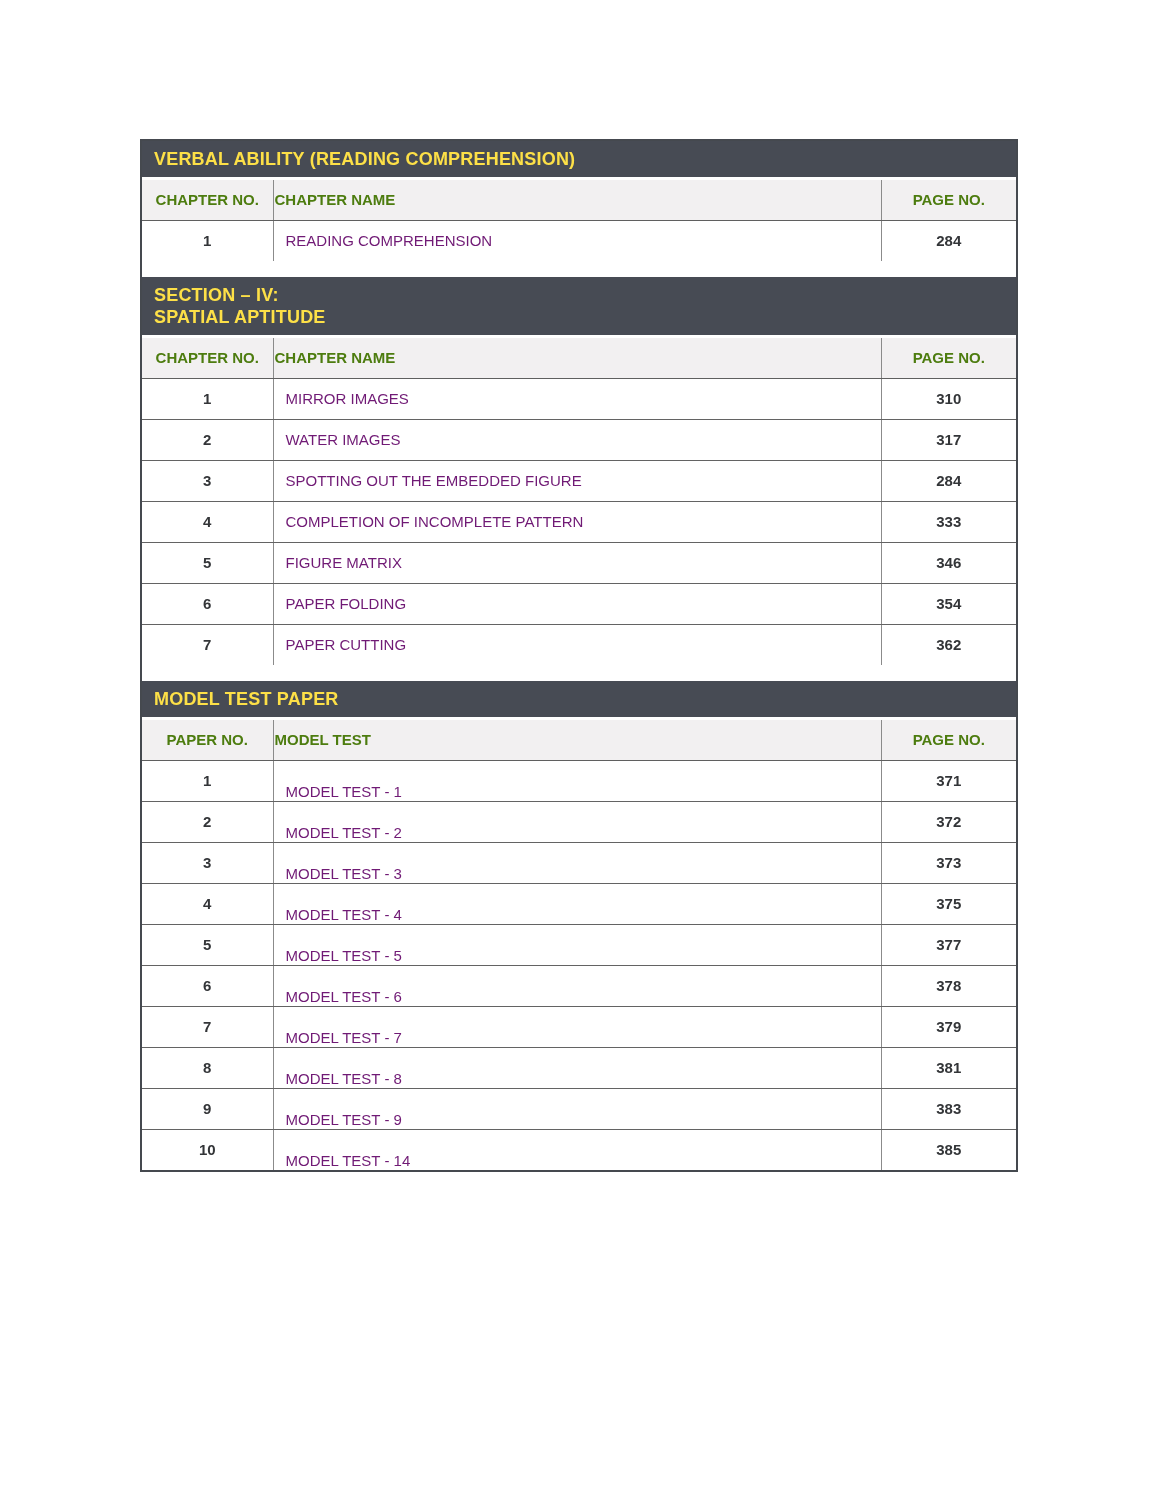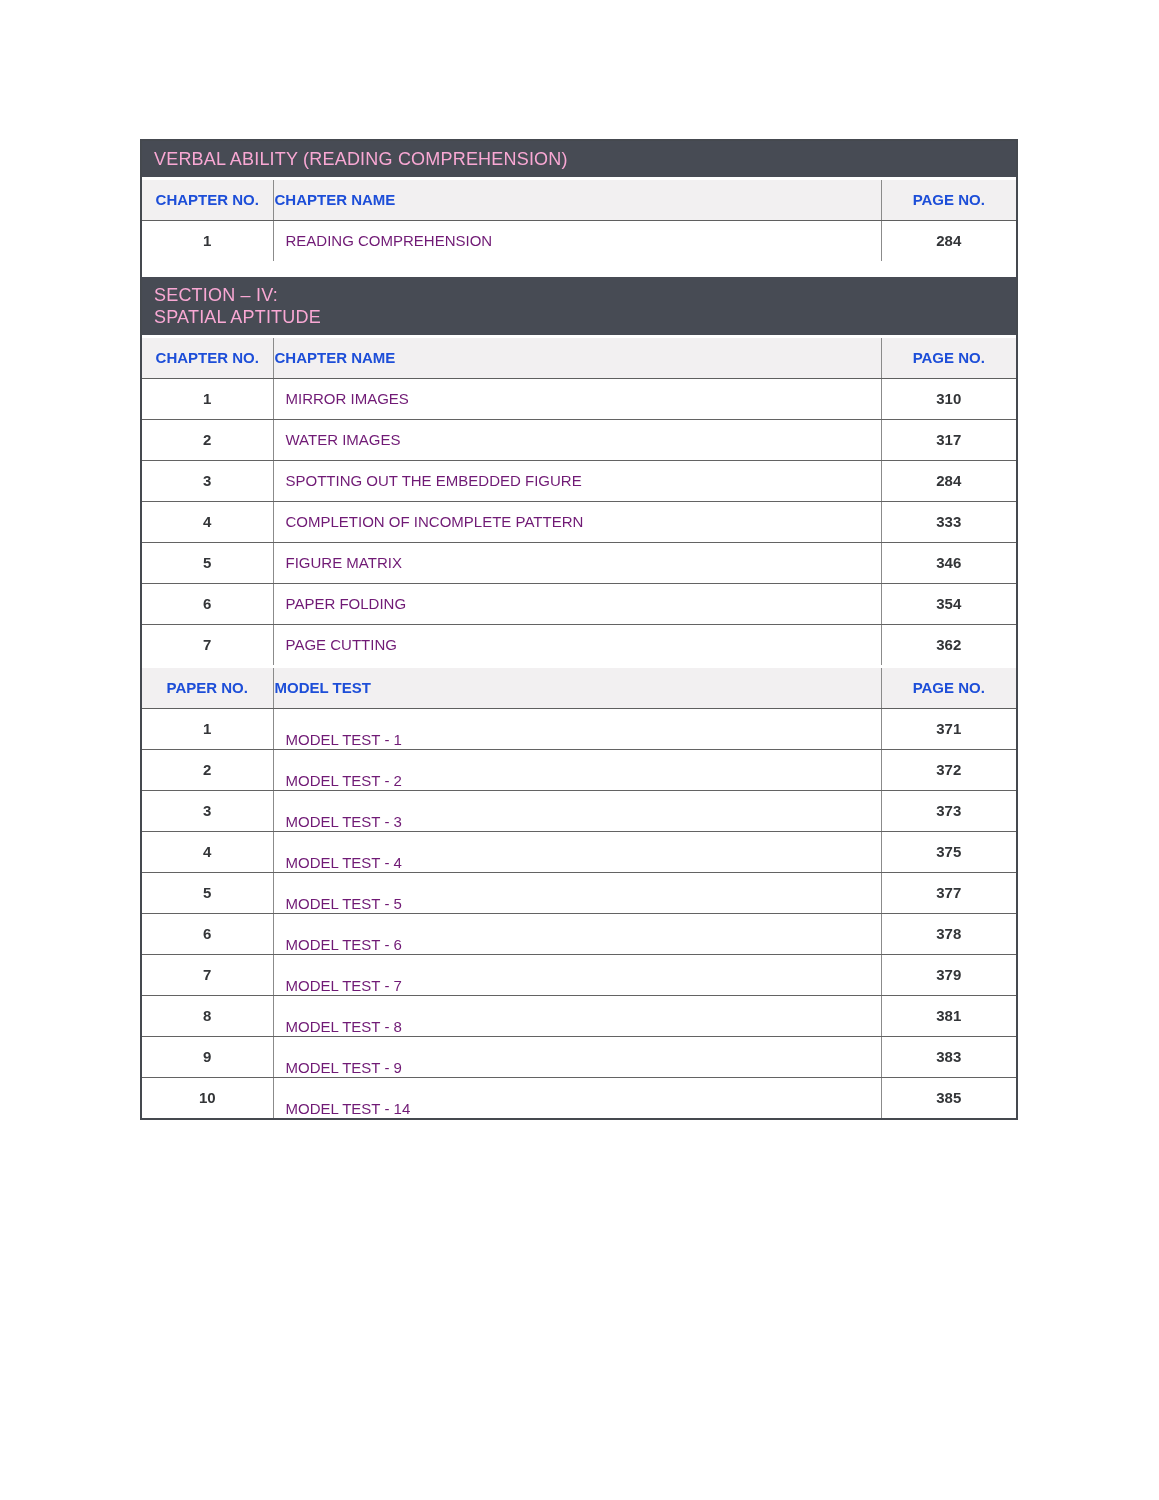--- a/index.html
+++ b/index.html
@@ -17,22 +17,22 @@
     position: absolute;
     left: 140px;
     top: 139px;
     width: 878px;
     border: 2px solid #45494f;
     box-sizing: border-box;
     background: #ffffff;
   }
   .band {
     background: #474b54;
-    color: #f9a8d4;
-    font-weight: normal;
+    color: #fde047;
+    font-weight: bold;
     font-size: 18px;
     line-height: 22px;
     padding: 7px 12px;
   }
   .section + .section .band {
     margin-top: 16px;
   }
   .band .band-line {
     display: block;
     letter-spacing: 0.2px;
@@ -49,21 +49,21 @@
     border-left: 1px solid #8b8b8b;
     border-right: 1px solid #8b8b8b;
     box-sizing: border-box;
     overflow: hidden;
     white-space: nowrap;
   }
   th:first-child, td:first-child { border-left: none; }
   th:last-child,  td:last-child  { border-right: none; }
   thead th {
     background: #f2f0f1;
-    color: #1d4ed8;
+    color: #4d7c0f;
     font-size: 15px;
     font-weight: bold;
     height: 40px;
     text-align: center;
     border-bottom: 1px solid #5f5f5f;
   }
   thead th.h-name {
     text-align: left;
   }
   tbody td {
@@ -164,28 +164,31 @@
             <td class="cell-name">FIGURE MATRIX</td>
             <td class="cell-page">346</td>
           </tr>
           <tr>
             <td class="cell-no">6</td>
             <td class="cell-name">PAPER FOLDING</td>
             <td class="cell-page">354</td>
           </tr>
           <tr>
             <td class="cell-no">7</td>
-            <td class="cell-name">PAGE CUTTING</td>
+            <td class="cell-name">PAPER CUTTING</td>
             <td class="cell-page">362</td>
           </tr>
         </tbody>
     </table>
   </div>
 
   <div class="section">
+    <div class="band">
+        <span class="band-line">MODEL TEST PAPER</span>
+      </div>
     <table class="top-names">
       <colgroup>
         <col class="c-no">
         <col class="c-name">
         <col class="c-page">
       </colgroup>
       <thead>
         <tr>
           <th class="h-no">PAPER NO.</th>
           <th class="h-name">MODEL TEST</th>

